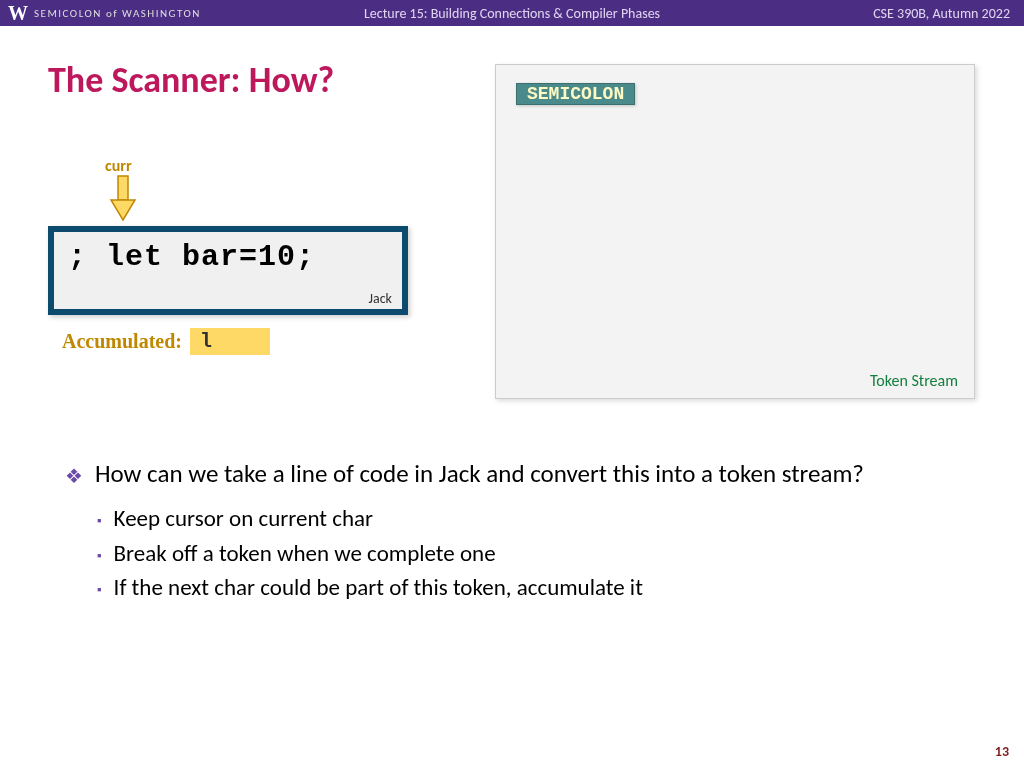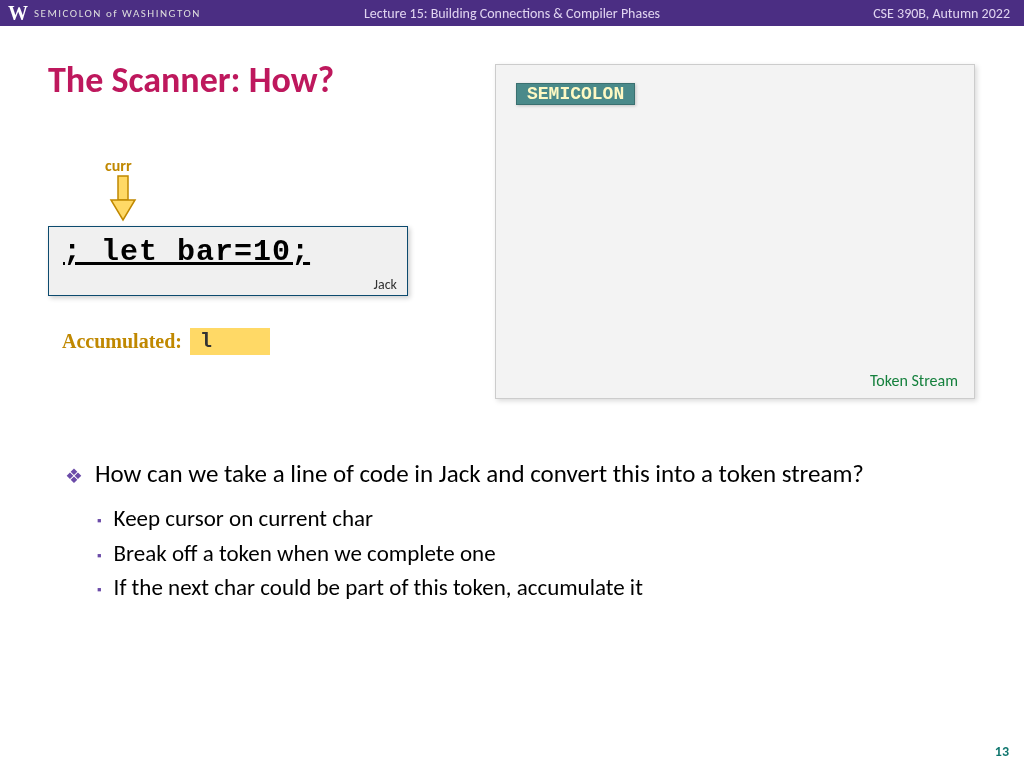--- a/index.html
+++ b/index.html
@@ -8,36 +8,36 @@
     .header-logo { display: flex; align-items: center; padding-left: 8px; gap: 6px; }
     .w-logo { font-family: Georgia, serif; font-weight: bold; font-size: 20px; color: #fff; }
     .univ-text { font-size: 11px; letter-spacing: 1.5px; color: #ddd; }
     .univ-of { font-size: 11px; }
     .header-center { position: absolute; left: 50%; transform: translateX(-50%); color: #e0d4f0; font-size: 14px; }
     .header-right { margin-left: auto; padding-right: 14px; color: #e0d4f0; font-size: 14px; }
     .content { position: relative; width: 100%; height: calc(100% - 26px); }
     .title { position: absolute; left: 48px; top: 32px; font-size: 36px; font-weight: bold; color: #be185d; }
     .curr-label { position: absolute; left: 105px; top: 130px; font-size: 16px; font-weight: bold; color: #c08800; }
     .curr-arrow { position: absolute; left: 108px; top: 148px; }
-    .code-box { position: absolute; left: 48px; top: 200px; width: 360px; height: 70px; background: #f0f0f0; border: 1px solid #0c4a6e; box-shadow: 2px 2px 5px rgba(0,0,0,0.2); padding: 8px 14px; text-decoration: underline; }
+    .code-box { position: absolute; left: 48px; top: 200px; width: 360px; height: 89px; background: #f0f0f0; border: 6px solid #0c4a6e; box-shadow: 2px 2px 5px rgba(0,0,0,0.2); padding: 8px 14px; }
     .code-text { font-family: 'Courier New', Consolas, monospace; font-size: 30px; font-weight: bold; color: #000; letter-spacing: 1px; }
     .code-lang { position: absolute; right: 10px; bottom: 2px; font-size: 14px; color: #333; }
     .accum-row { position: absolute; left: 62px; top: 302px; display: flex; align-items: center; gap: 8px; }
     .accum-label { font-size: 20px; font-weight: bold; color: #c08800; font-family: Liberation Serif, serif; }
     .accum-box { background: #ffd966; padding: 2px 10px; font-family: 'Courier New', Consolas, monospace; font-size: 20px; font-weight: bold; color: #333; min-width: 80px; }
     .token-panel { position: absolute; left: 495px; top: 38px; width: 480px; height: 335px; background: #f3f3f3; border: 1px solid #ccc; box-shadow: 2px 2px 5px rgba(0,0,0,0.15); }
     .token-badge { position: absolute; left: 20px; top: 18px; background: #4a8a8a; color: #fef9c3; font-family: 'Courier New', Consolas, monospace; font-weight: bold; font-size: 18px; padding: 0 10px; border: 1px solid #3a7070; box-shadow: 1px 1px 3px rgba(0,0,0,0.2); }
     .token-panel-label { position: absolute; right: 16px; bottom: 8px; font-size: 16px; color: #15803d; }
     .bullets { position: absolute; left: 65px; top: 430px; width: 880px; }
     .main-bullet { display: flex; align-items: flex-start; gap: 12px; font-size: 25px; color: #000; line-height: 1.4; margin-bottom: 10px; }
     .main-bullet-icon { color: #6b4ba8; font-size: 20px; margin-top: 6px; flex-shrink: 0; }
     .sub-bullets { margin-left: 32px; }
     .sub-bullet { display: flex; align-items: flex-start; gap: 12px; font-size: 23px; color: #000; line-height: 1.5; }
     .sub-bullet-icon { color: #6b4ba8; font-size: 13px; margin-top: 10px; flex-shrink: 0; }
-    .page-num { position: absolute; right: 15px; bottom: 8px; font-size: 14px; font-weight: bold; color: #0f766e; }
+    .page-num { position: absolute; right: 15px; bottom: 8px; font-size: 14px; font-weight: bold; color: #7f1d1d; }
   </style>
 </head>
 <body>
 
 <div class="header">
   <div class="header-logo">
     <span class="w-logo">W</span>
     <span class="univ-text">
       <span>SEMICOLON</span>
       <span class="univ-of">of</span>

